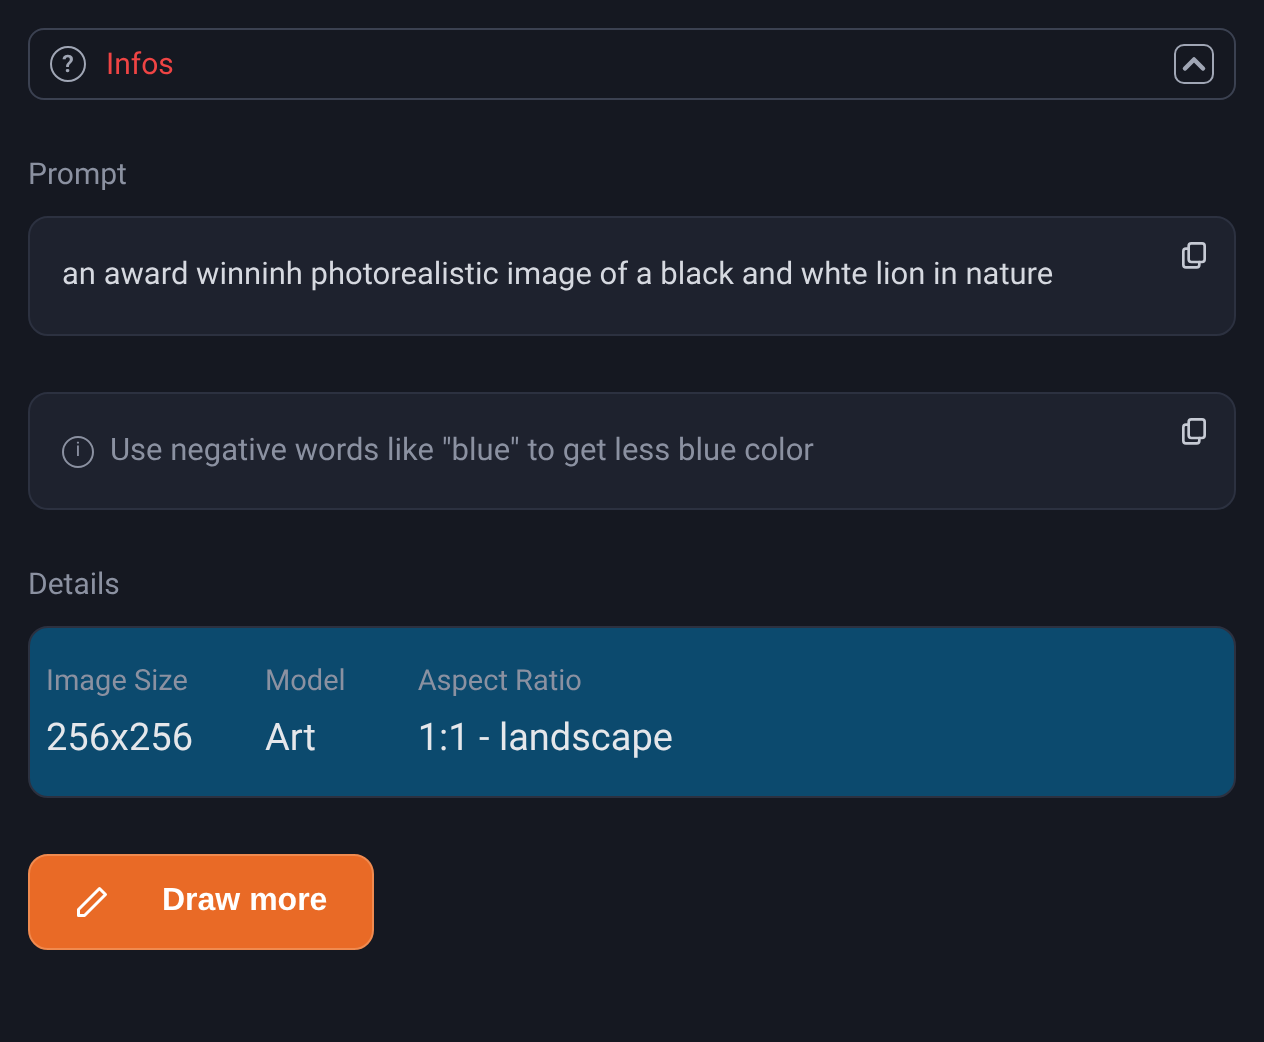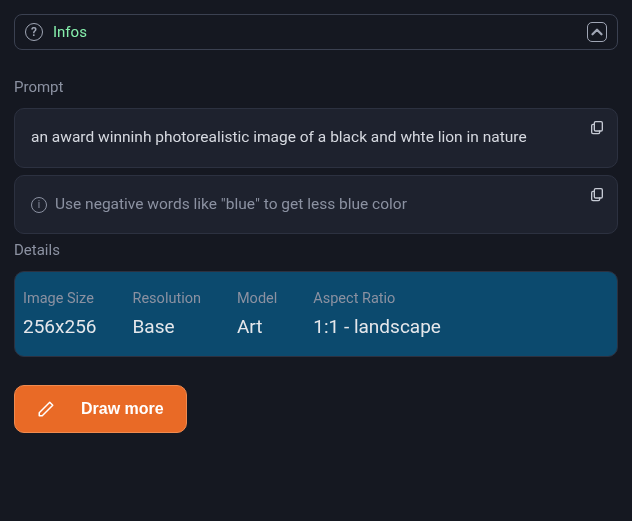--- a/index.html
+++ b/index.html
@@ -34,23 +34,23 @@
     font-size: 12px; color: #a0a6b5;
     font-weight: 600;
   }
   .collapse-btn {
     width: 20px; height: 20px;
     border: 1.5px solid #a0a6b5;
     border-radius: 5px;
     display: flex; align-items: center; justify-content: center;
   }
   .collapse-btn svg { display:block; }
-  .panel-title { color: #86efac; font-size: 15px; }
+  .panel-title { color: #ef4444; font-size: 15px; }
 
-  .section { margin-bottom: 7px; }
+  .section { margin-bottom: 28px; }
   .section-label {
     color: #8b91a1;
     font-size: 15px;
     margin-bottom: 12px;
   }
   .text-card {
     position: relative;
     background: #1e222e;
     border: 1px solid #2c3140;
     border-radius: 10px;
@@ -152,24 +152,20 @@
 </div>
 
 <div class="section">
   <div class="section-label">Details</div>
   <div class="details-grid">
     <div class="detail-item">
       <span class="detail-label">Image Size</span>
       <span class="detail-value">256x256</span>
     </div>
     <div class="detail-item">
-      <span class="detail-label">Resolution</span>
-      <span class="detail-value">Base</span>
-    </div>
-    <div class="detail-item">
       <span class="detail-label">Model</span>
       <span class="detail-value">Art</span>
     </div>
     <div class="detail-item">
       <span class="detail-label">Aspect Ratio</span>
       <span class="detail-value">1:1 - landscape</span>
     </div>
   </div>
 </div>
 

